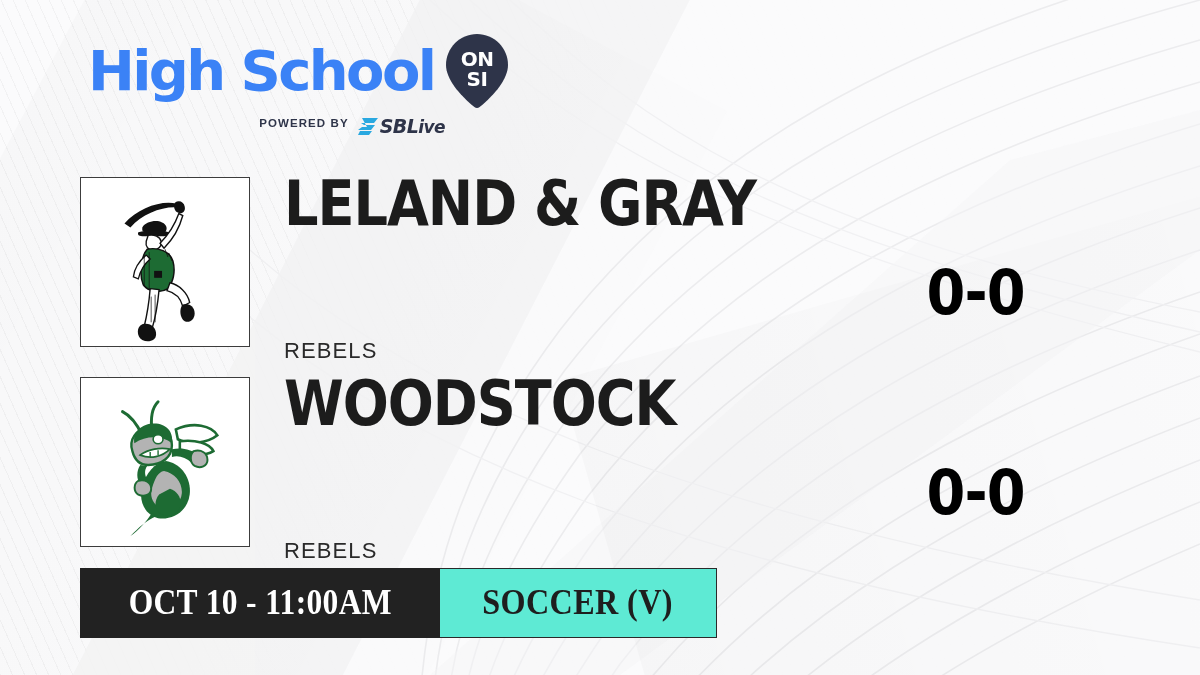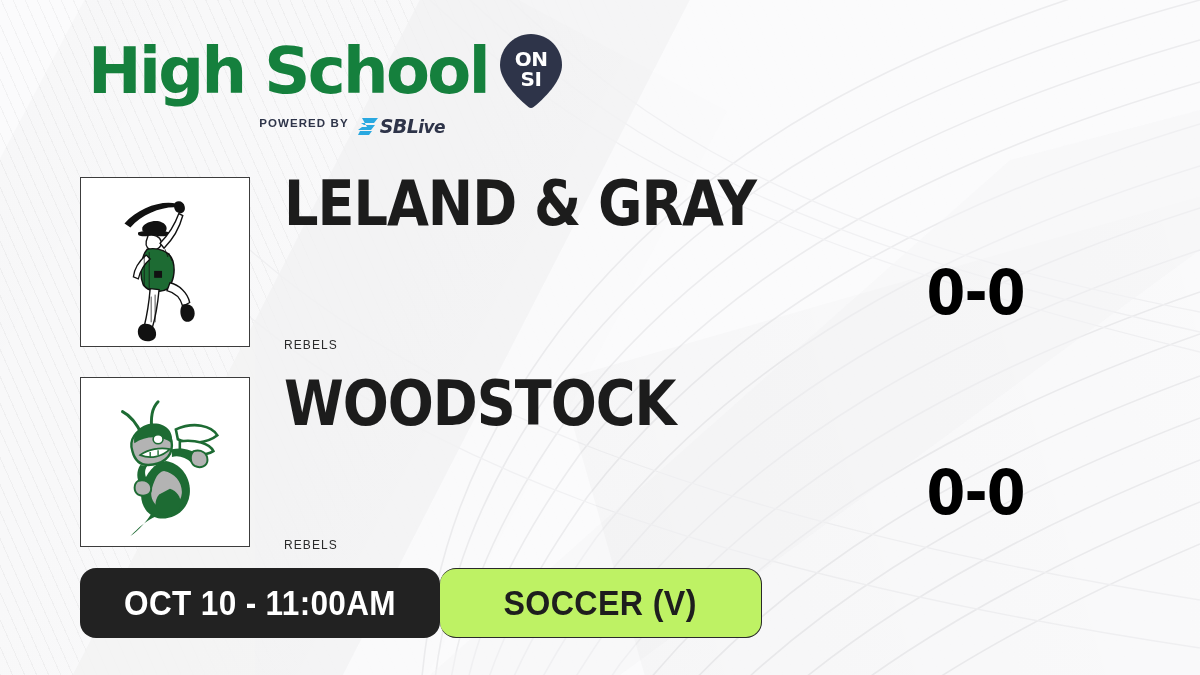--- a/index.html
+++ b/index.html
@@ -62,24 +62,24 @@
 
   
   #brand {
     position:absolute; left:88px; top:34px;
     width:420px;
   }
   .brand-row { display:flex; align-items:center; gap:10px; }
   .brand-word {
     font-family:"DejaVu Sans", sans-serif;
     font-weight:700;
-    font-size:64px;
+    font-size:56px;
     line-height:.92;
     letter-spacing:-2.6px;
-    color:#15803d;
+    color:#3b82f6;
     white-space:nowrap;
   }
   .pin { width:62px; height:74px; flex:0 0 auto; margin-left:2px; }
 
   .powered {
     display:flex; align-items:flex-start; justify-content:center;
     gap:9px; margin-top:9px; padding-left:108px;
   }
   .powered-label {
     font-size:11.5px; font-weight:700; letter-spacing:1.1px;
@@ -119,21 +119,21 @@
     color:#1c1c1c;
     white-space:nowrap;
     transform:scaleX(.86);
     transform-origin:left center;
   }
   #team-name-away { left:284px; top:172px; }
   #team-name-home { left:284px; top:372px; }
 
   .team-nick {
     position:absolute;
-    font-size:12px;
+    font-size:22px;
     font-weight:400;
     letter-spacing:1.1px;
     color:#2a2a2a;
     white-space:nowrap;
   }
   #team-nick-away { left:284px; top:338px; }
   #team-nick-home { left:284px; top:538px; }
 
   
   .score {
@@ -151,36 +151,35 @@
   #score-away { left:921px; top:262px; }
   #score-home { left:921px; top:462px; }
 
   
   #info-bar {
     position:absolute; left:80px; top:568px;
     display:flex; align-items:stretch; height:70px;
   }
   .info-cell {
     display:flex; align-items:center; justify-content:center;
-    font-family:Liberation Sans, sans-serif;
+    font-family:Liberation Serif, serif;
     font-weight:700;
     font-size:35px;
     letter-spacing:.4px;
     white-space:nowrap;
-    border-radius:16px;
   }
   #info-datetime {
     background:#222222; color:#ffffff;
     width:360px;
   }
   #info-datetime span { transform:scaleX(.9); transform-origin:center; display:block; }
   #info-sport {
-    background:#bef264; color:#1e1e1e;
+    background:#5eead4; color:#1e1e1e;
     border:1px solid #2a2a2a; border-left:none;
-    width:322px;
+    width:277px;
   }
   #info-sport span { transform:scaleX(.92); transform-origin:center; display:block; }
 </style>
 </head>
 <body>
 
 <div id="stage">
 
   <div class="bg-layer">
     <div class="bg-hatch"></div>

